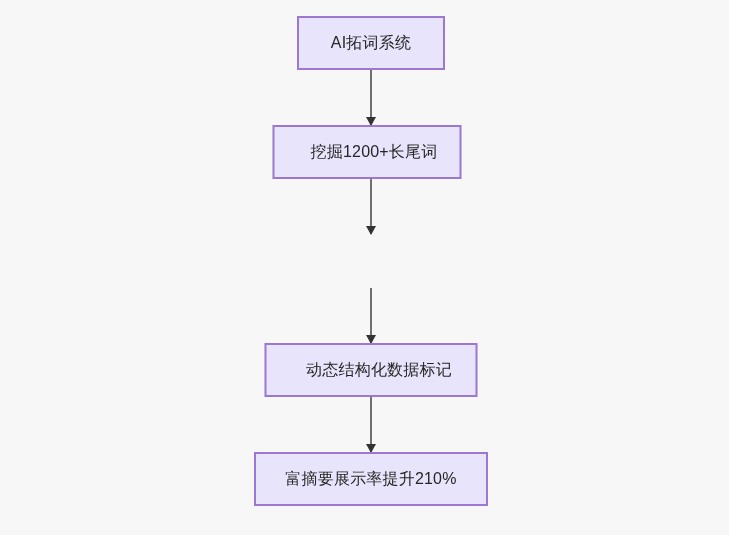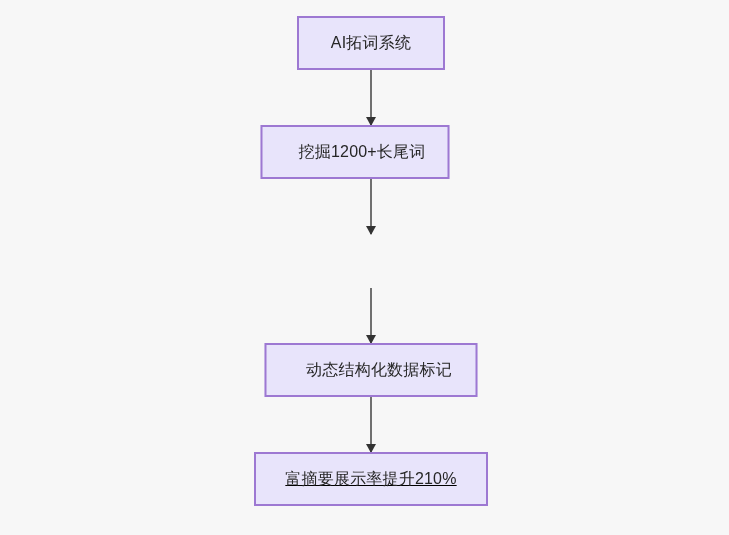--- a/index.html
+++ b/index.html
@@ -39,24 +39,24 @@
   .node-label {
     font-size: 16px;
     line-height: 1;
     color: #262626;
     white-space: nowrap;
     letter-spacing: 0.2px;
     font-weight: 400;
   }
 
   .node-1 { left: 371px; top: 16px;  width: 148px; }
-  .node-2 { left: 355px; top: 125px; width: 189px; padding-left: 14px; }
+  .node-2 { left: 367px; top: 125px; width: 189px; padding-left: 14px; }
   .node-3 { left: 371px; top: 234px; width: 218px; }
   .node-4 { left: 371px; top: 343px; width: 213px; padding-left: 16px; }
-  .node-5 { left: 371px; top: 452px; width: 234px; text-decoration: underline; }
+  .node-5 { left: 371px; top: 452px; width: 234px; }
 
   
   .connector {
     position: absolute;
     left: 371px;
     width: 2px;
     transform: translateX(-50%);
     background: #707070;
     z-index: 1;
   }

